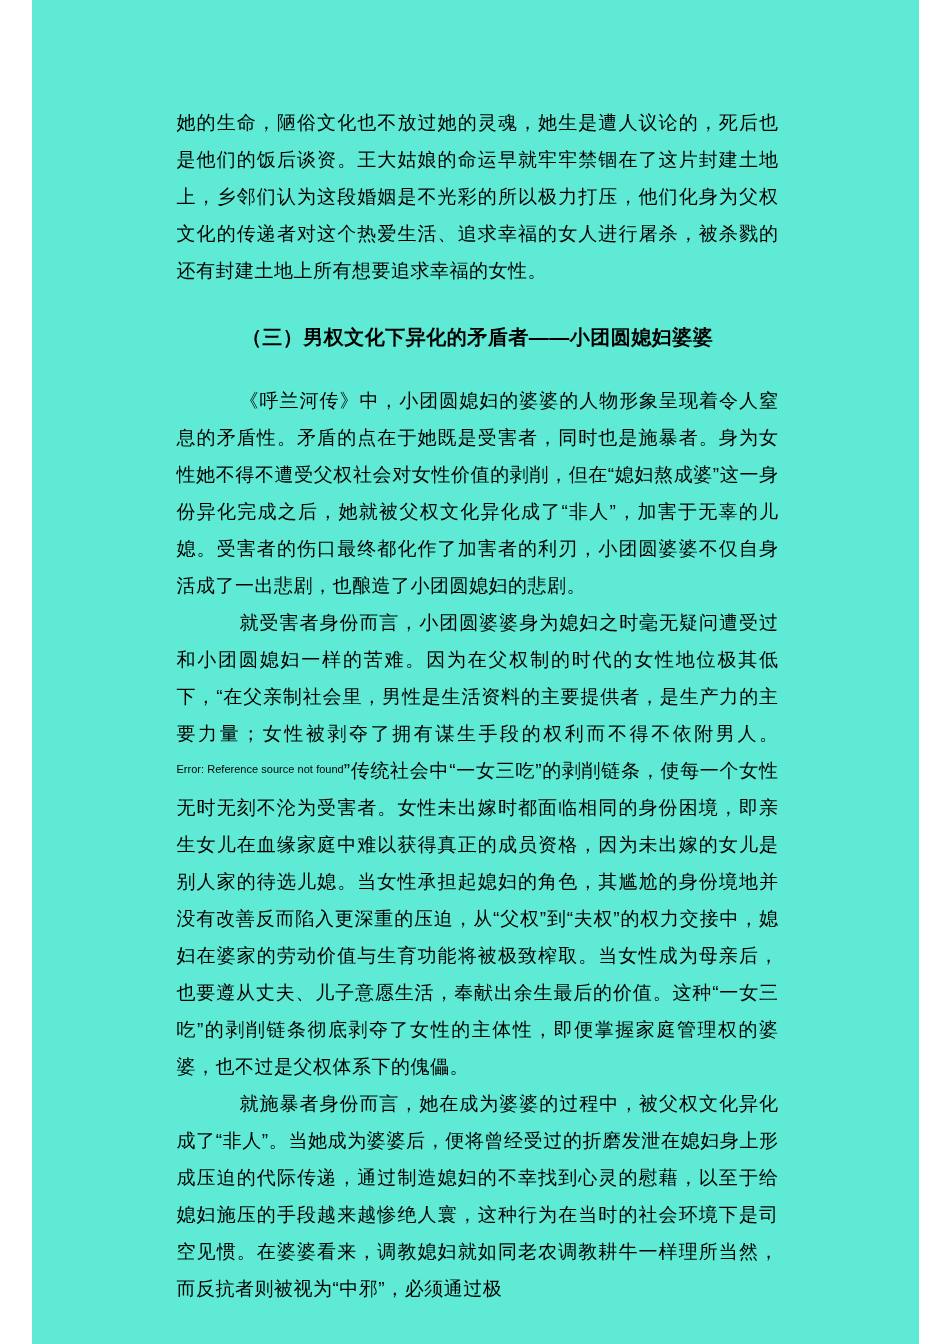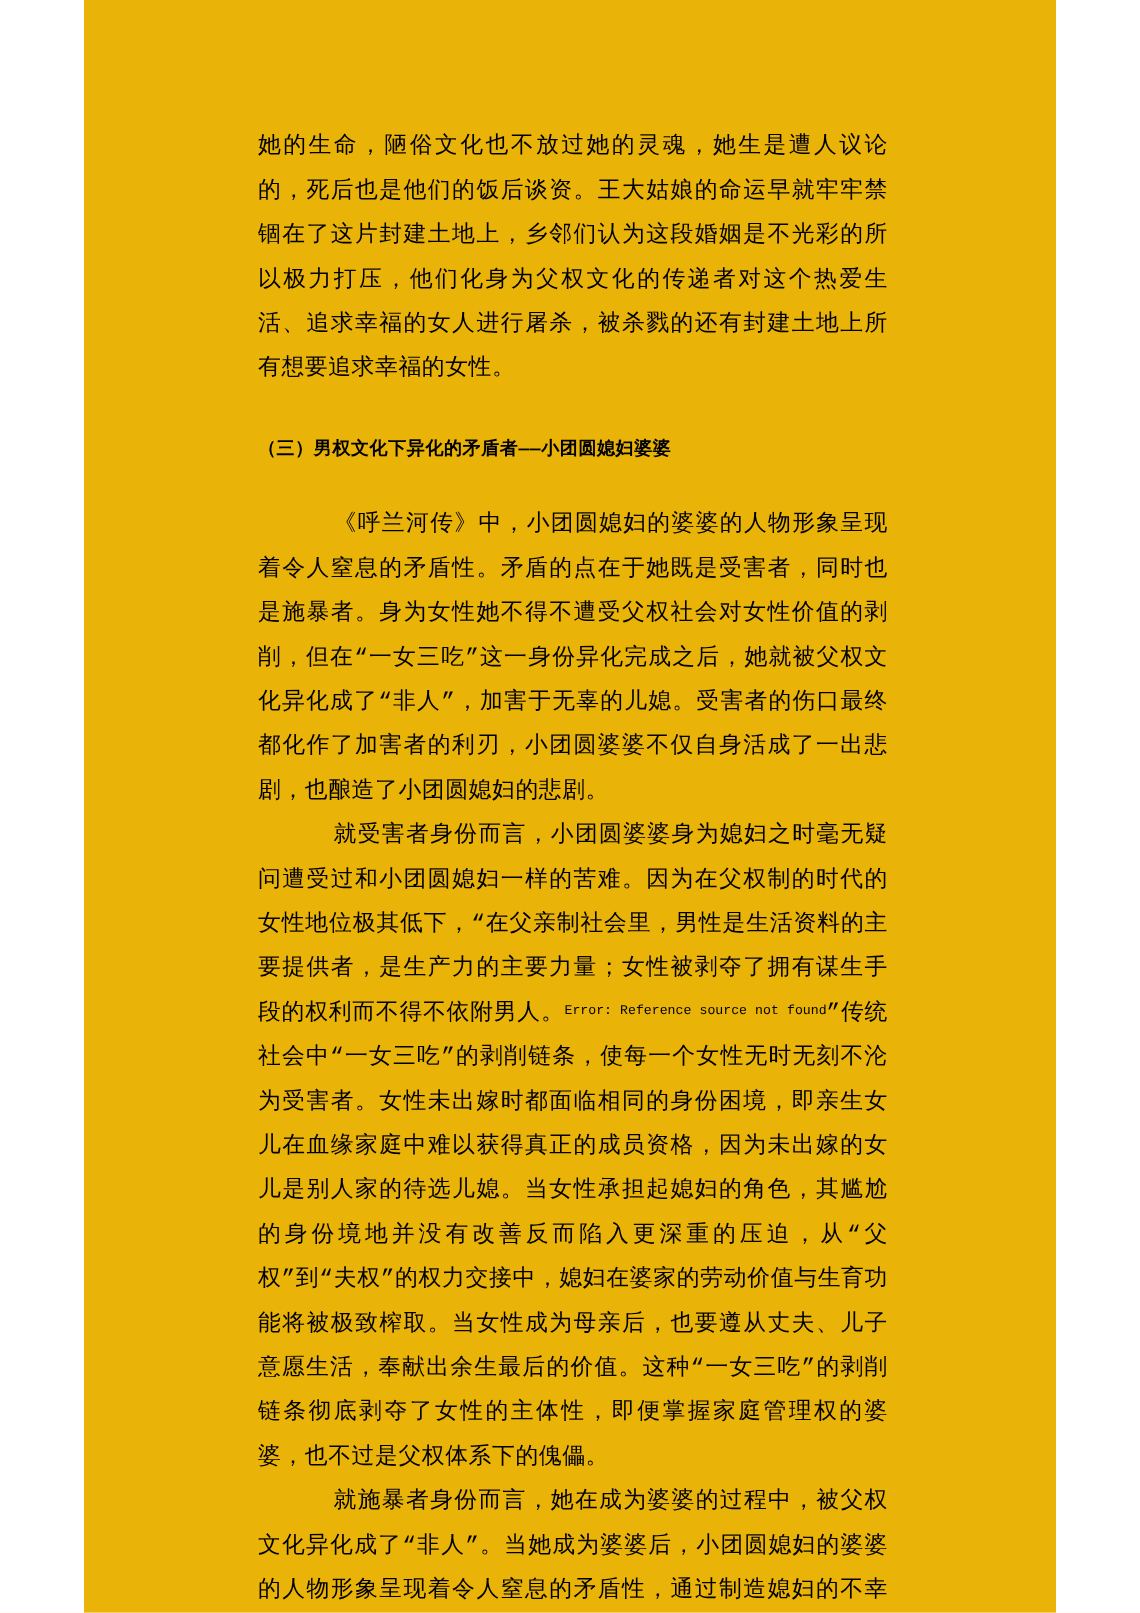--- a/index.html
+++ b/index.html
@@ -2,66 +2,66 @@
 <html><head>
 <meta charset="utf-8">
 <style>
   html, body {
     margin: 0;
     padding: 0;
     background: #ffffff;
   }
   .page {
     position: relative;
-    width: 810px;
+    width: 887px;
     height: 1344px;
     margin: 0 auto;
-    background: #eab308;
+    background: #5eead4;
     box-sizing: border-box;
     padding: 104px 140px 0 145px;
-    font-family: Liberation Mono, monospace;
+    font-family: Liberation Sans, sans-serif;
     color: #000000;
     overflow: hidden;
   }
   .body-par {
     margin: 0;
     font-size: 19px;
     line-height: 37px;
     letter-spacing: 0.5px;
     text-align: justify;
     word-break: break-all;
   }
   .body-par.indent {
     text-indent: 63px;
   }
   .section-heading {
     margin: 30px 0 26px 0;
-    font-size: 15px;
+    font-size: 20px;
     line-height: 37px;
     letter-spacing: 0.5px;
     font-weight: bold;
-    text-align: left;
+    text-align: center;
   }
   .error-ref {
     font-size: 11px;
     letter-spacing: 0;
     line-height: 1;
     vertical-align: 4px;
     word-break: normal;
     white-space: nowrap;
   }
 </style>
 </head>
 <body>
 
 <div class="page">
 
   <p class="body-par">她的生命，陋俗文化也不放过她的灵魂，她生是遭人议论的，死后也是他们的饭后谈资。王大姑娘的命运早就牢牢禁锢在了这片封建土地上，乡邻们认为这段婚姻是不光彩的所以极力打压，他们化身为父权文化的传递者对这个热爱生活、追求幸福的女人进行屠杀，被杀戮的还有封建土地上所有想要追求幸福的女性。</p>
 
   <h3 class="section-heading">（三）男权文化下异化的矛盾者——小团圆媳妇婆婆</h3>
 
-  <p class="body-par indent">《呼兰河传》中，小团圆媳妇的婆婆的人物形象呈现着令人窒息的矛盾性。矛盾的点在于她既是受害者，同时也是施暴者。身为女性她不得不遭受父权社会对女性价值的剥削，但在“一女三吃”这一身份异化完成之后，她就被父权文化异化成了“非人”，加害于无辜的儿媳。受害者的伤口最终都化作了加害者的利刃，小团圆婆婆不仅自身活成了一出悲剧，也酿造了小团圆媳妇的悲剧。</p>
+  <p class="body-par indent">《呼兰河传》中，小团圆媳妇的婆婆的人物形象呈现着令人窒息的矛盾性。矛盾的点在于她既是受害者，同时也是施暴者。身为女性她不得不遭受父权社会对女性价值的剥削，但在“媳妇熬成婆”这一身份异化完成之后，她就被父权文化异化成了“非人”，加害于无辜的儿媳。受害者的伤口最终都化作了加害者的利刃，小团圆婆婆不仅自身活成了一出悲剧，也酿造了小团圆媳妇的悲剧。</p>
 
   <p class="body-par indent"><span>就受害者身份而言，小团圆婆婆身为媳妇之时毫无疑问遭受过和小团圆媳妇一样的苦难。因为在父权制的时代的女性地位极其低下，“在父亲制社会里，男性是生活资料的主要提供者，是生产力的主要力量；女性被剥夺了拥有谋生手段的权利而不得不依附男人。</span><span class="error-ref">Error: Reference source not found</span><span>”传统社会中“一女三吃”的剥削链条，使每一个女性无时无刻不沦为受害者。女性未出嫁时都面临相同的身份困境，即亲生女儿在血缘家庭中难以获得真正的成员资格，因为未出嫁的女儿是别人家的待选儿媳。当女性承担起媳妇的角色，其尴尬的身份境地并没有改善反而陷入更深重的压迫，从“父权”到“夫权”的权力交接中，媳妇在婆家的劳动价值与生育功能将被极致榨取。当女性成为母亲后，也要遵从丈夫、儿子意愿生活，奉献出余生最后的价值。这种“一女三吃”的剥削链条彻底剥夺了女性的主体性，即便掌握家庭管理权的婆婆，也不过是父权体系下的傀儡。</span></p>
 
-  <p class="body-par indent">就施暴者身份而言，她在成为婆婆的过程中，被父权文化异化成了“非人”。当她成为婆婆后，小团圆媳妇的婆婆的人物形象呈现着令人窒息的矛盾性，通过制造媳妇的不幸找到心灵的慰藉，以至于给媳妇施压的手段越来越惨绝人寰，这种行为在当时的社会环境下是司空见惯。在婆婆看来，调教媳妇就如同老农调教耕牛一样理所当然，而反抗者则被视为“中邪”，必须通过极</p>
+  <p class="body-par indent">就施暴者身份而言，她在成为婆婆的过程中，被父权文化异化成了“非人”。当她成为婆婆后，便将曾经受过的折磨发泄在媳妇身上形成压迫的代际传递，通过制造媳妇的不幸找到心灵的慰藉，以至于给媳妇施压的手段越来越惨绝人寰，这种行为在当时的社会环境下是司空见惯。在婆婆看来，调教媳妇就如同老农调教耕牛一样理所当然，而反抗者则被视为“中邪”，必须通过极</p>
 
 </div>
 
 </body></html>

